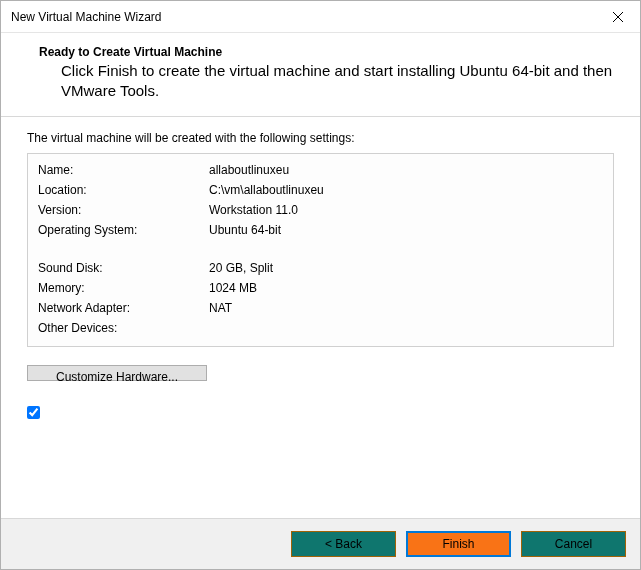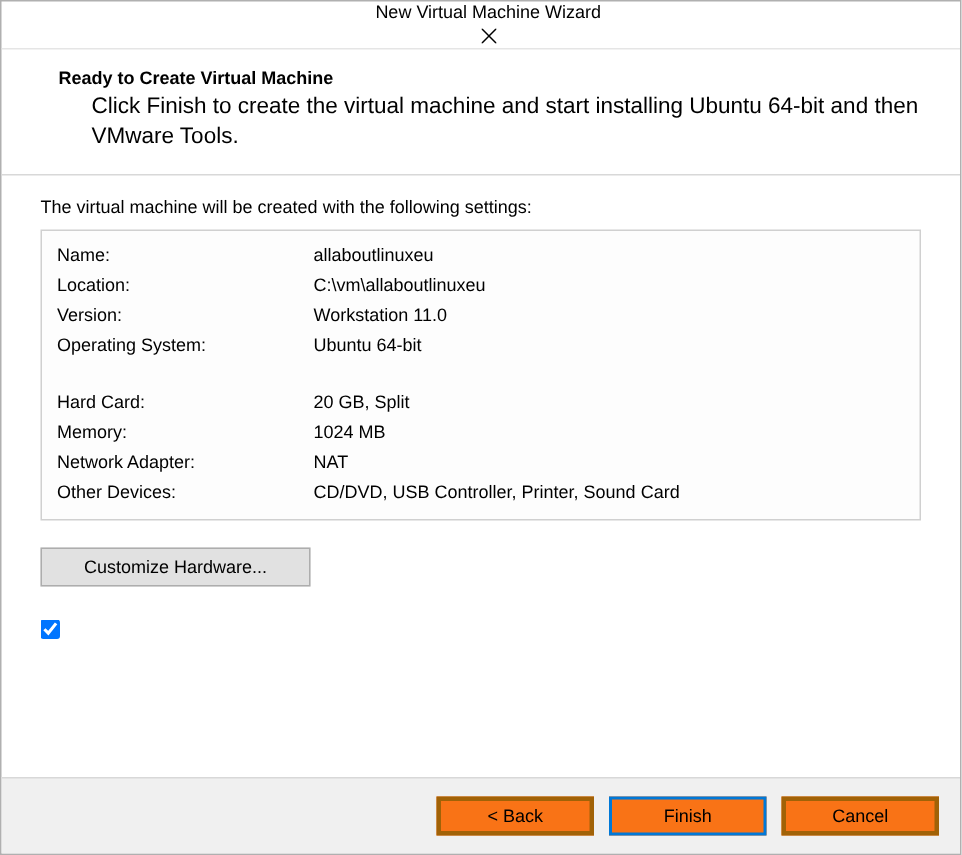--- a/index.html
+++ b/index.html
@@ -16,21 +16,20 @@
     color: #000;
   }
   .titlebar {
     display: flex;
     align-items: center;
     justify-content: space-between;
     height: 32px;
     padding: 0 0 0 10px;
     font-size: 12px;
     border-bottom: 1px solid #e5e5e5;
-    flex-direction: column;
   }
   .titlebar .title { }
   .titlebar .close {
     width: 45px;
     height: 30px;
     display: flex;
     align-items: center;
     justify-content: center;
     font-size: 14px;
   }
@@ -78,21 +77,21 @@
   .customize-btn-wrap { margin-bottom: 22px; }
   .customize-btn {
     background: #e1e1e1;
     border: 1px solid #adadad;
     padding: 4px 14px;
     font-family: inherit;
     font-size: 12px;
     cursor: pointer;
     min-width: 180px;
     text-align: center;
-    height: 26px;
+    height: 16px;
   }
   .checkbox-row {
     display: flex;
     align-items: center;
     gap: 4px;
     font-size: 12px;
   }
   .checkbox-row input[type=checkbox] {
     width: 13px;
     height: 13px;
@@ -104,22 +103,22 @@
     display: flex;
     justify-content: flex-end;
     gap: 10px;
     background: #f0f0f0;
   }
   .footer button {
     width: 105px;
     height: 26px;
     font-family: inherit;
     font-size: 12px;
-    background: #f97316;
-    border: 3px solid #a16207;
+    background: #0f766e;
+    border: 1px solid #a16207;
     cursor: pointer;
   }
   .footer button.default {
     border: 2px solid #0078d7;
     background: #f97316;
   }
 </style>
 </head>
 <body>
 
@@ -153,34 +152,33 @@
     <div class="settings-row">
       <div class="settings-label">Version:</div>
       <div class="settings-value">Workstation 11.0</div>
     </div>
     <div class="settings-row">
       <div class="settings-label">Operating System:</div>
       <div class="settings-value">Ubuntu 64-bit</div>
     </div>
 
     <div class="settings-row gap">
-      <div class="settings-label">Hard Card:</div>
+      <div class="settings-label">Sound Disk:</div>
       <div class="settings-value">20 GB, Split</div>
     </div>
     <div class="settings-row">
       <div class="settings-label">Memory:</div>
       <div class="settings-value">1024 MB</div>
     </div>
     <div class="settings-row">
       <div class="settings-label">Network Adapter:</div>
       <div class="settings-value">NAT</div>
     </div>
     <div class="settings-row">
       <div class="settings-label">Other Devices:</div>
-      <div class="settings-value">CD/DVD, USB Controller, Printer, Sound Card</div>
     </div>
   </div>
 
   <div class="customize-btn-wrap">
     <button class="customize-btn">Customize Hardware...</button>
   </div>
 
   <label class="checkbox-row">
     <input type="checkbox" checked="" style="">
   </label>

